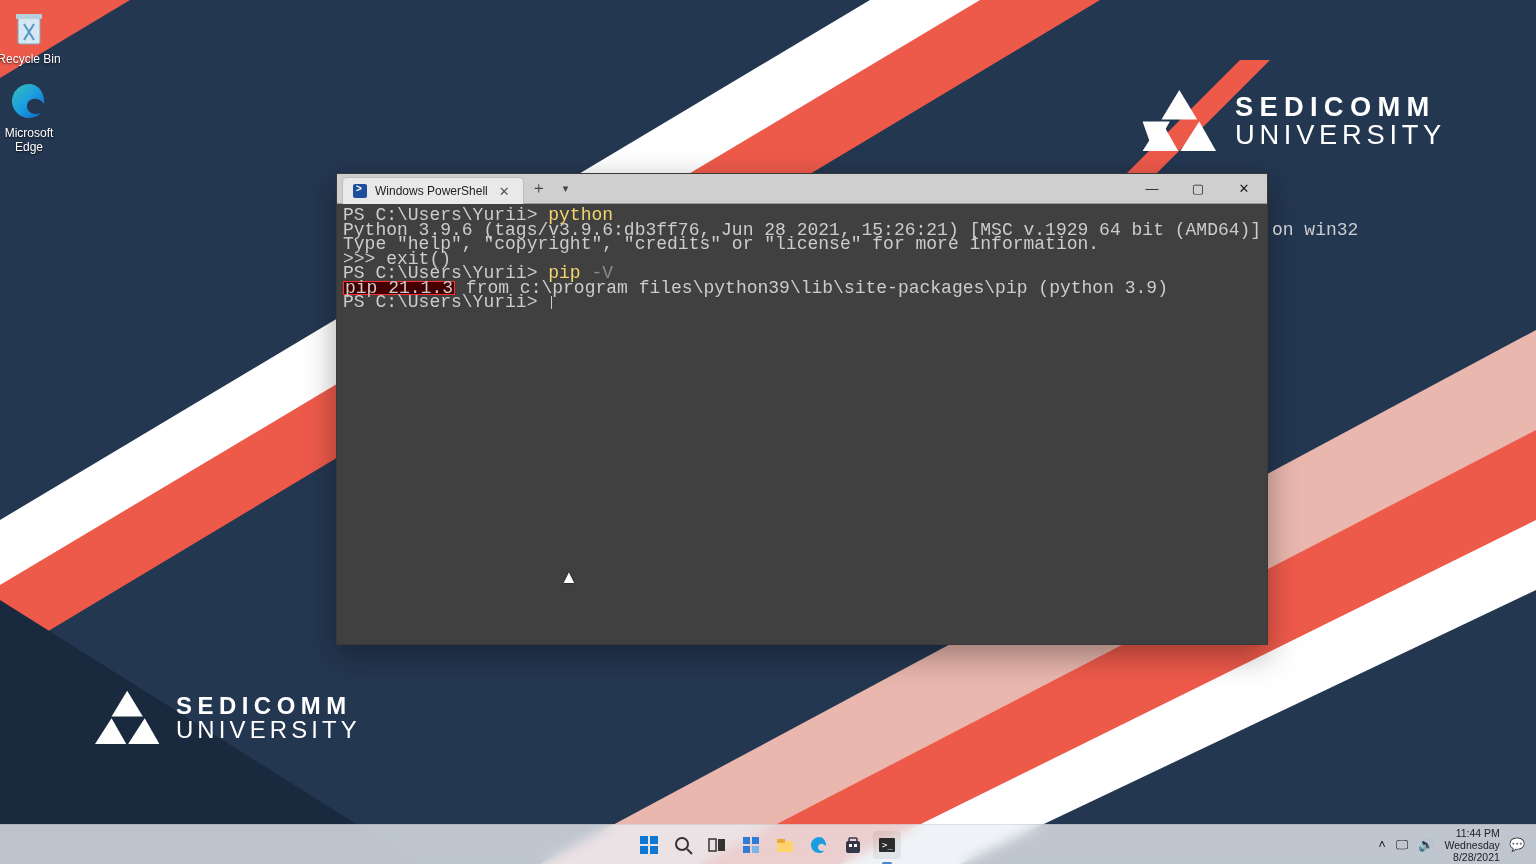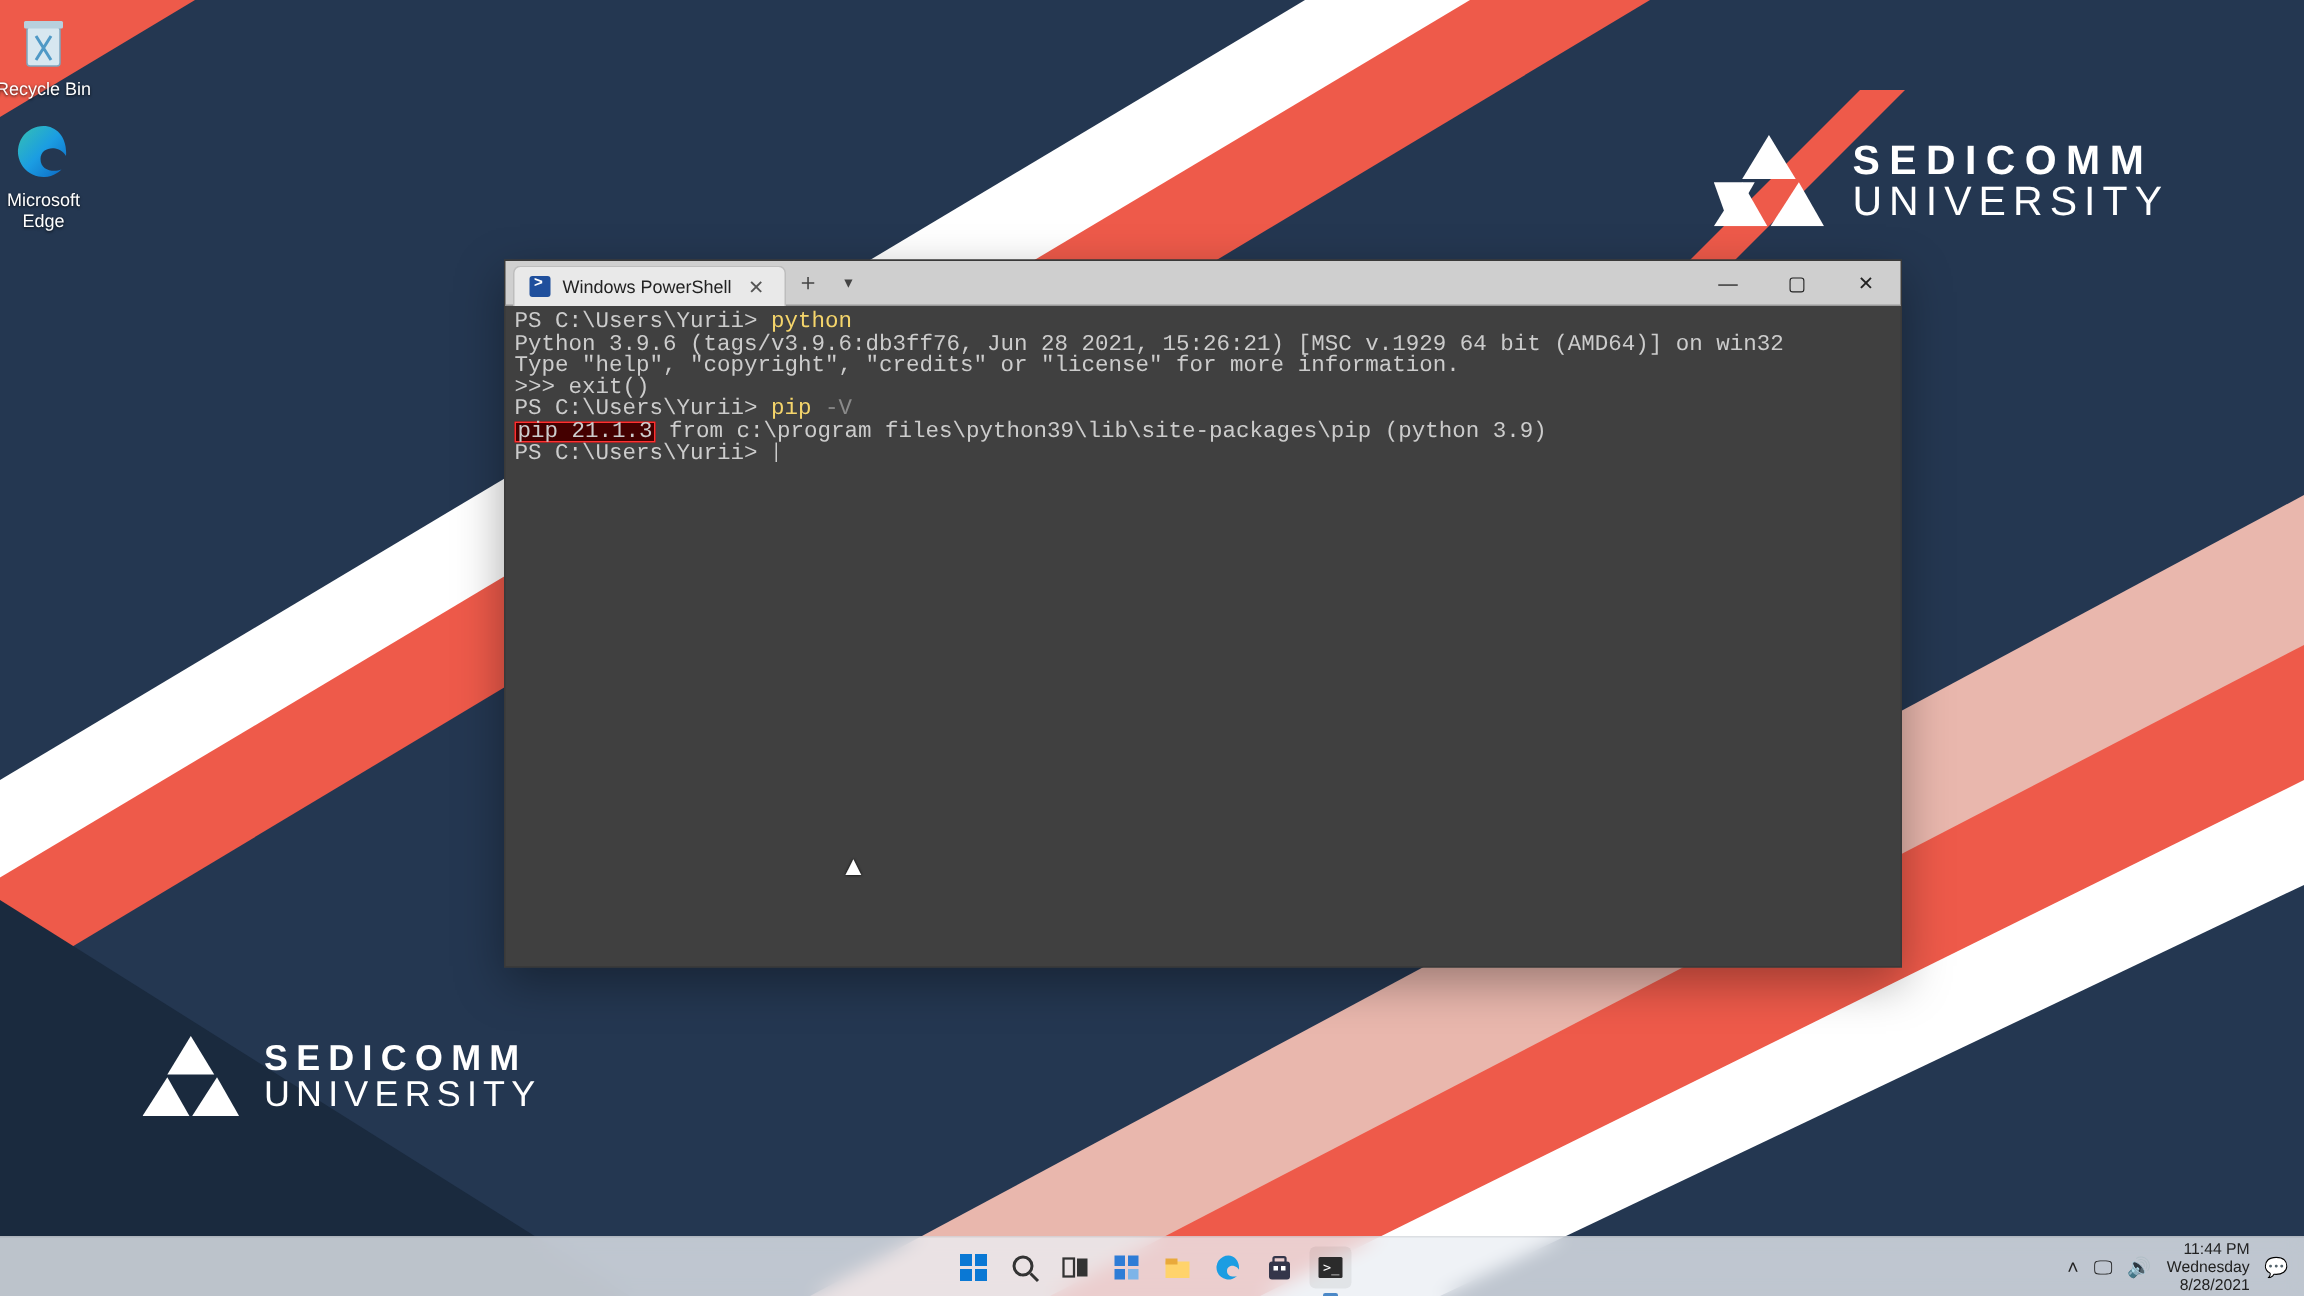--- a/index.html
+++ b/index.html
@@ -44,21 +44,21 @@
 .tab .tab-ico { width: 14px; height: 14px; background: #1f4f9c; border-radius: 2px; position: relative; }
 .tab .tab-ico::after { content: ">"; position: absolute; left: 3px; top: -1px; font-size: 10px; color: #fff; font-weight: bold; }
 .tab .tab-close { margin-left: auto; font-size: 13px; color: #555; padding: 0 3px; }
 .newtab { width: 30px; display: flex; align-items: center; justify-content: center; font-size: 16px; color: #444; }
 .chev { width: 24px; display: flex; align-items: center; justify-content: center; font-size: 11px; color: #444; }
 .win-controls { margin-left: auto; display: flex; }
 .win-btn { width: 46px; display: flex; align-items: center; justify-content: center; color: #222; font-size: 13px; }
 
 .term-body {
   padding: 4px 6px; font-family: Consolas, "Courier New", monospace;
-  font-size: 15px; line-height: 14.5px; color: #ccc; white-space: pre;
+  font-size: 18px; line-height: 14.5px; color: #ccc; white-space: pre;
 }
 .term-body .cmd { color: #f5d56b; }
 .term-body .opt { color: #8a8a8a; }
 .term-body .hl { background: #440000; border: 1px solid #ff3030; padding: 0 1px; display: inline-block; line-height: 12px; }
 .cursor { display: inline-block; width: 1px; height: 13px; background: #ccc; vertical-align: -2px; margin-left: 3px; }
 
 .mouse-pointer { position: absolute; left: 560px; top: 567px; color: #fff; font-size: 18px; pointer-events: none; text-shadow: 0 0 2px #000; }
 
 
 .taskbar {

